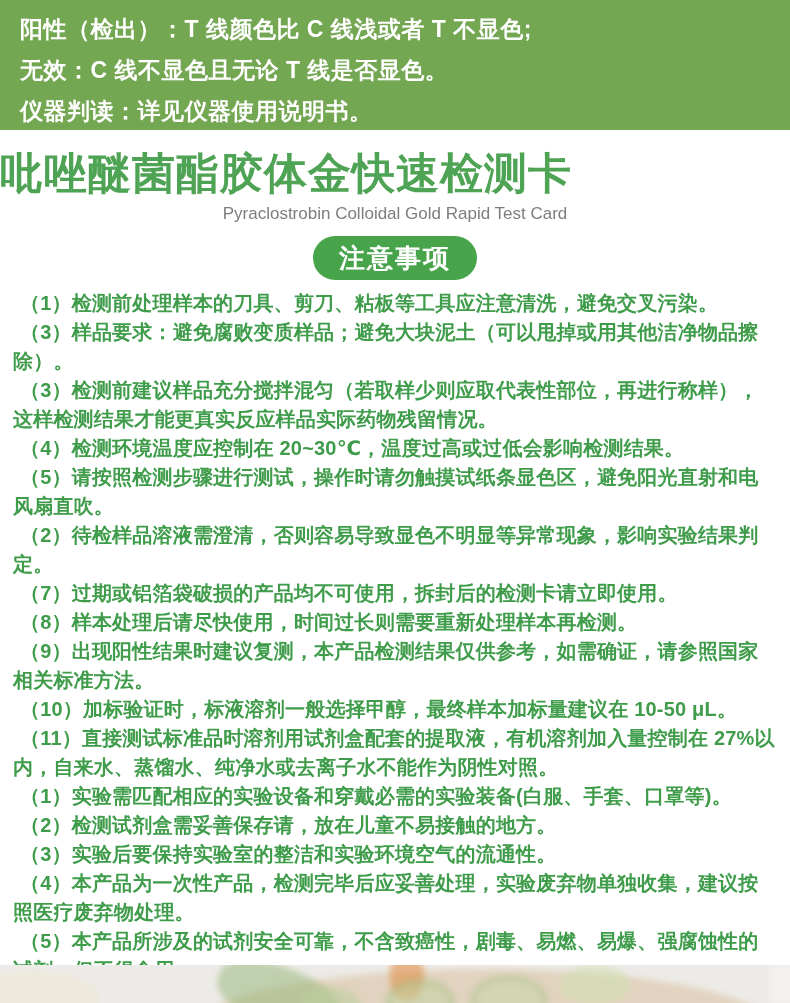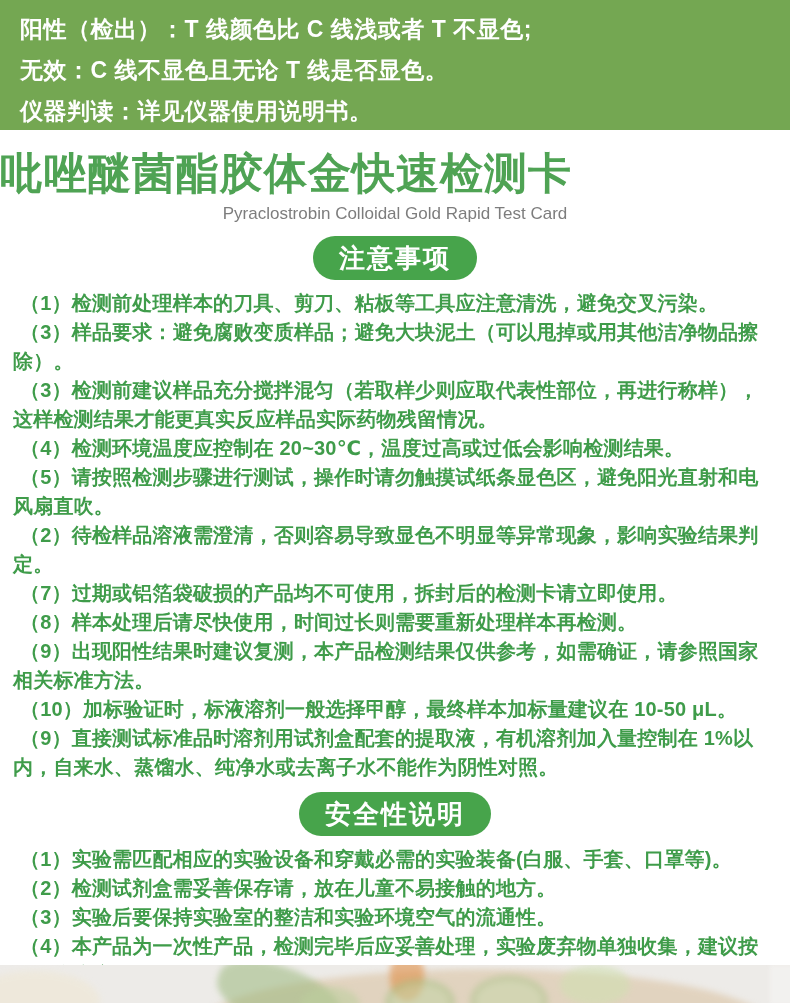--- a/index.html
+++ b/index.html
@@ -110,24 +110,23 @@
       <p class="item">（1）检测前处理样本的刀具、剪刀、粘板等工具应注意清洗，避免交叉污染。</p>
       <p class="item">（3）样品要求：避免腐败变质样品；避免大块泥土（可以甩掉或用其他洁净物品擦除）。</p>
       <p class="item">（3）检测前建议样品充分搅拌混匀（若取样少则应取代表性部位，再进行称样），这样检测结果才能更真实反应样品实际药物残留情况。</p>
       <p class="item">（4）检测环境温度应控制在 20~30℃，温度过高或过低会影响检测结果。</p>
       <p class="item">（5）请按照检测步骤进行测试，操作时请勿触摸试纸条显色区，避免阳光直射和电风扇直吹。</p>
       <p class="item">（2）待检样品溶液需澄清，否则容易导致显色不明显等异常现象，影响实验结果判定。</p>
       <p class="item">（7）过期或铝箔袋破损的产品均不可使用，拆封后的检测卡请立即使用。</p>
       <p class="item">（8）样本处理后请尽快使用，时间过长则需要重新处理样本再检测。</p>
       <p class="item">（9）出现阳性结果时建议复测，本产品检测结果仅供参考，如需确证，请参照国家相关标准方法。</p>
       <p class="item">（10）加标验证时，标液溶剂一般选择甲醇，最终样本加标量建议在 10-50 μL。</p>
-      <p class="item">（9）直接测试标准品时溶剂用试剂盒配套的提取液，有机溶剂加入量控制在  1%以内，自来水、蒸馏水、纯净水或去离子水不能作为阴性对照。</p>
+      <p class="item">（11）直接测试标准品时溶剂用试剂盒配套的提取液，有机溶剂加入量控制在  27%以内，自来水、蒸馏水、纯净水或去离子水不能作为阴性对照。</p>
     </div>
 
-  <div class="pill">安全性说明</div>
   <div class="list" id="list-1">
       <p class="item">（1）实验需匹配相应的实验设备和穿戴必需的实验装备(白服、手套、口罩等)。</p>
       <p class="item">（2）检测试剂盒需妥善保存请，放在儿童不易接触的地方。</p>
       <p class="item">（3）实验后要保持实验室的整洁和实验环境空气的流通性。</p>
       <p class="item">（4）本产品为一次性产品，检测完毕后应妥善处理，实验废弃物单独收集，建议按照医疗废弃物处理。</p>
       <p class="item">（5）本产品所涉及的试剂安全可靠，不含致癌性，剧毒、易燃、易爆、强腐蚀性的试剂，但不得食用。</p>
     </div>
 </main>
 
 <div class="photo-strip">

